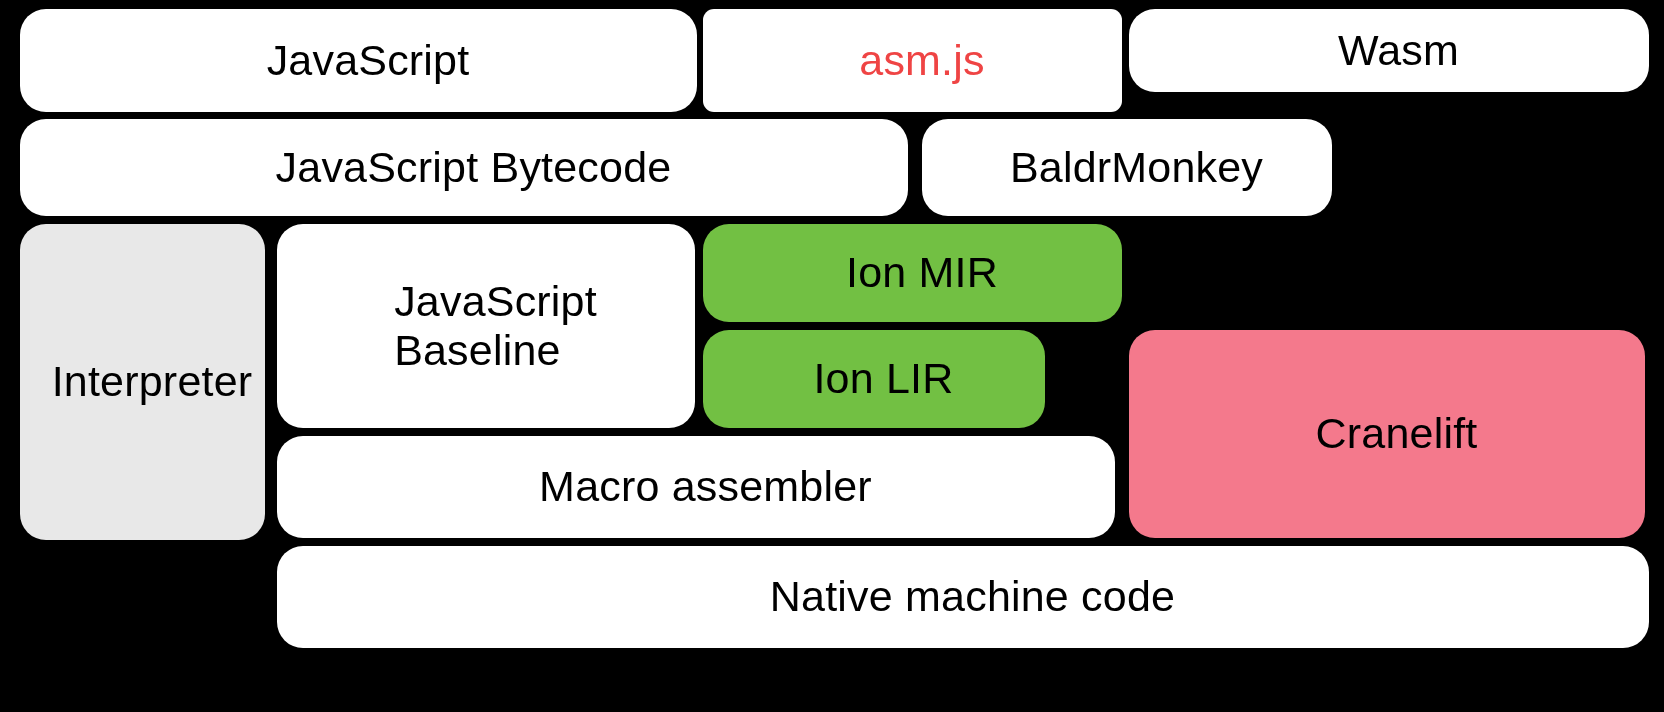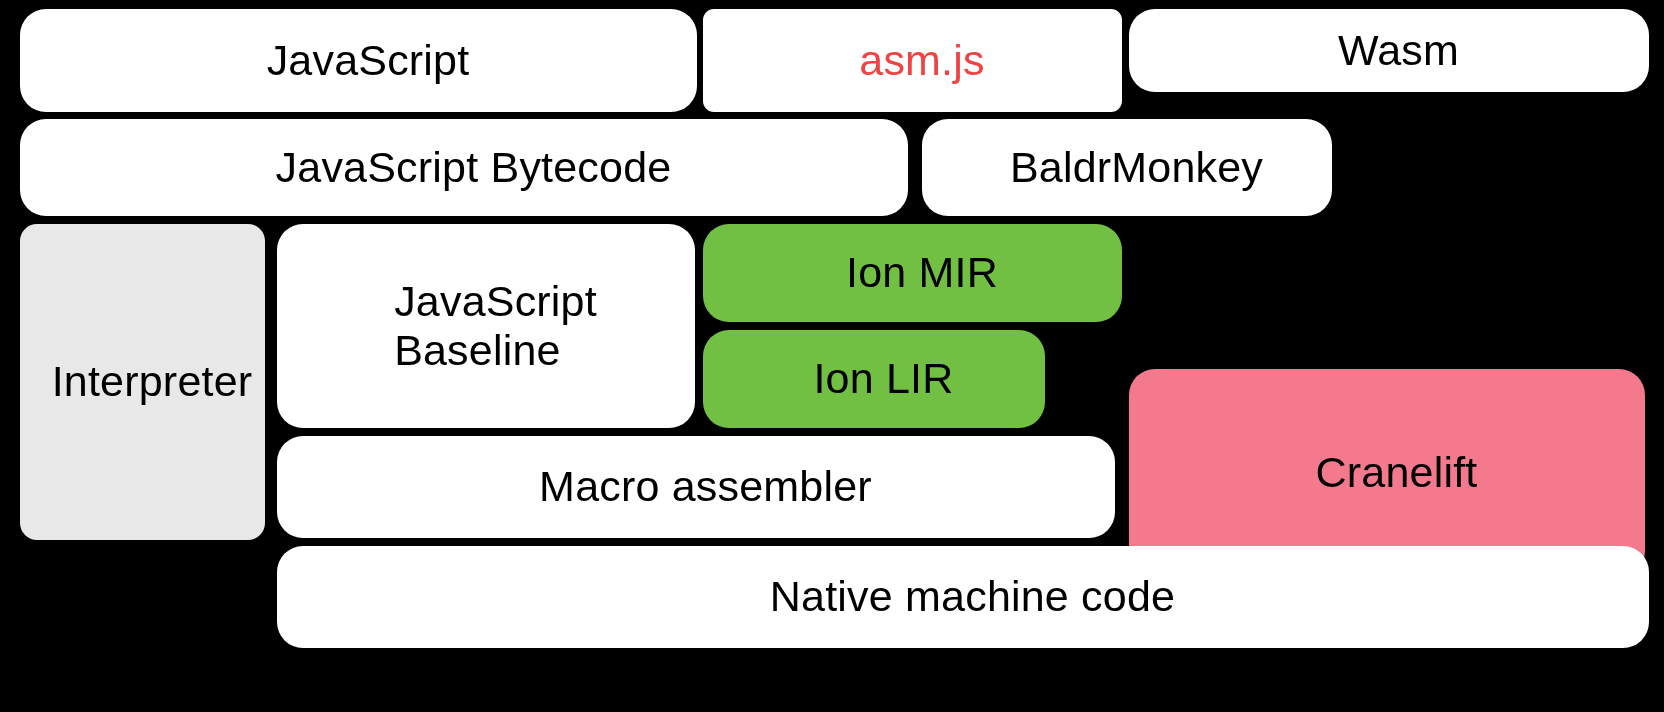--- a/index.html
+++ b/index.html
@@ -30,32 +30,32 @@
     line-height: 1.15;
     letter-spacing: 0.2px;
     white-space: pre-line;
     padding-left: 19px;
     -webkit-font-smoothing: antialiased;
   }
   .fill-white  { background: #ffffff; }
   .fill-grey   { background: #e8e8e8; }
   .fill-green  { background: #73c council; }
   .fill-green  { background: #72c043; }
-  .fill-pink   { background: #f4798c; margin-top: 39px; }
+  .fill-pink   { background: #f4798c; }
 </style>
 </head>
 <body>
 
 <div id="diagram" style="background: rgb(0, 0, 0);">
     <div class="node fill-white" style="left: 20px; top: 9px; width: 677px; height: 103px; font-size: 43px; background: rgb(255, 255, 255); color: rgb(0, 0, 0);">JavaScript</div>
     <div class="node fill-white" style="left: 703px; top: 9px; width: 419px; height: 103px; font-size: 43px; background: rgb(255, 255, 255); color: #ef4444; border-radius: 11px;">asm.js</div>
     <div class="node fill-white" style="left: 1129px; top: 9px; width: 520px; height: 83px; font-size: 43px; background: rgb(255, 255, 255); color: rgb(0, 0, 0);">Wasm</div>
     <div class="node fill-white" style="left: 20px; top: 119px; width: 888px; height: 97px; font-size: 43px; background: rgb(255, 255, 255); color: rgb(0, 0, 0);">JavaScript Bytecode</div>
     <div class="node fill-white" style="left: 922px; top: 119px; width: 410px; height: 97px; font-size: 43px; background: rgb(255, 255, 255); color: rgb(0, 0, 0);">BaldrMonkey</div>
-    <div class="node fill-grey" style="left: 20px; top: 224px; width: 245px; height: 316px; font-size: 43px; background: rgb(232, 232, 232); color: rgb(0, 0, 0); border-radius: 17px;">Interpreter</div>
+    <div class="node fill-grey" style="left: 20px; top: 224px; width: 245px; height: 316px; font-size: 43px; background: rgb(232, 232, 232); color: rgb(0, 0, 0);">Interpreter</div>
     <div class="node fill-white" style="left: 277px; top: 224px; width: 418px; height: 204px; font-size: 43px; background: rgb(255, 255, 255); color: rgb(0, 0, 0);">JavaScript
 Baseline</div>
     <div class="node fill-green" style="left: 703px; top: 224px; width: 419px; height: 98px; font-size: 43px; background: rgb(114, 192, 67); color: rgb(0, 0, 0);">Ion MIR</div>
     <div class="node fill-green" style="left: 703px; top: 330px; width: 342px; height: 98px; font-size: 43px; background: rgb(114, 192, 67); color: rgb(0, 0, 0);">Ion LIR</div>
     <div class="node fill-pink" style="left: 1129px; top: 330px; width: 516px; height: 208px; font-size: 43px; background: rgb(244, 121, 140); color: rgb(0, 0, 0);">Cranelift</div>
     <div class="node fill-white" style="left: 277px; top: 436px; width: 838px; height: 102px; font-size: 43px; background: rgb(255, 255, 255); color: rgb(0, 0, 0);">Macro assembler</div>
     <div class="node fill-white" style="left: 277px; top: 546px; width: 1372px; height: 102px; font-size: 43px; background: rgb(255, 255, 255); color: rgb(0, 0, 0);">Native machine code</div>
   </div>
 
 </body></html>

